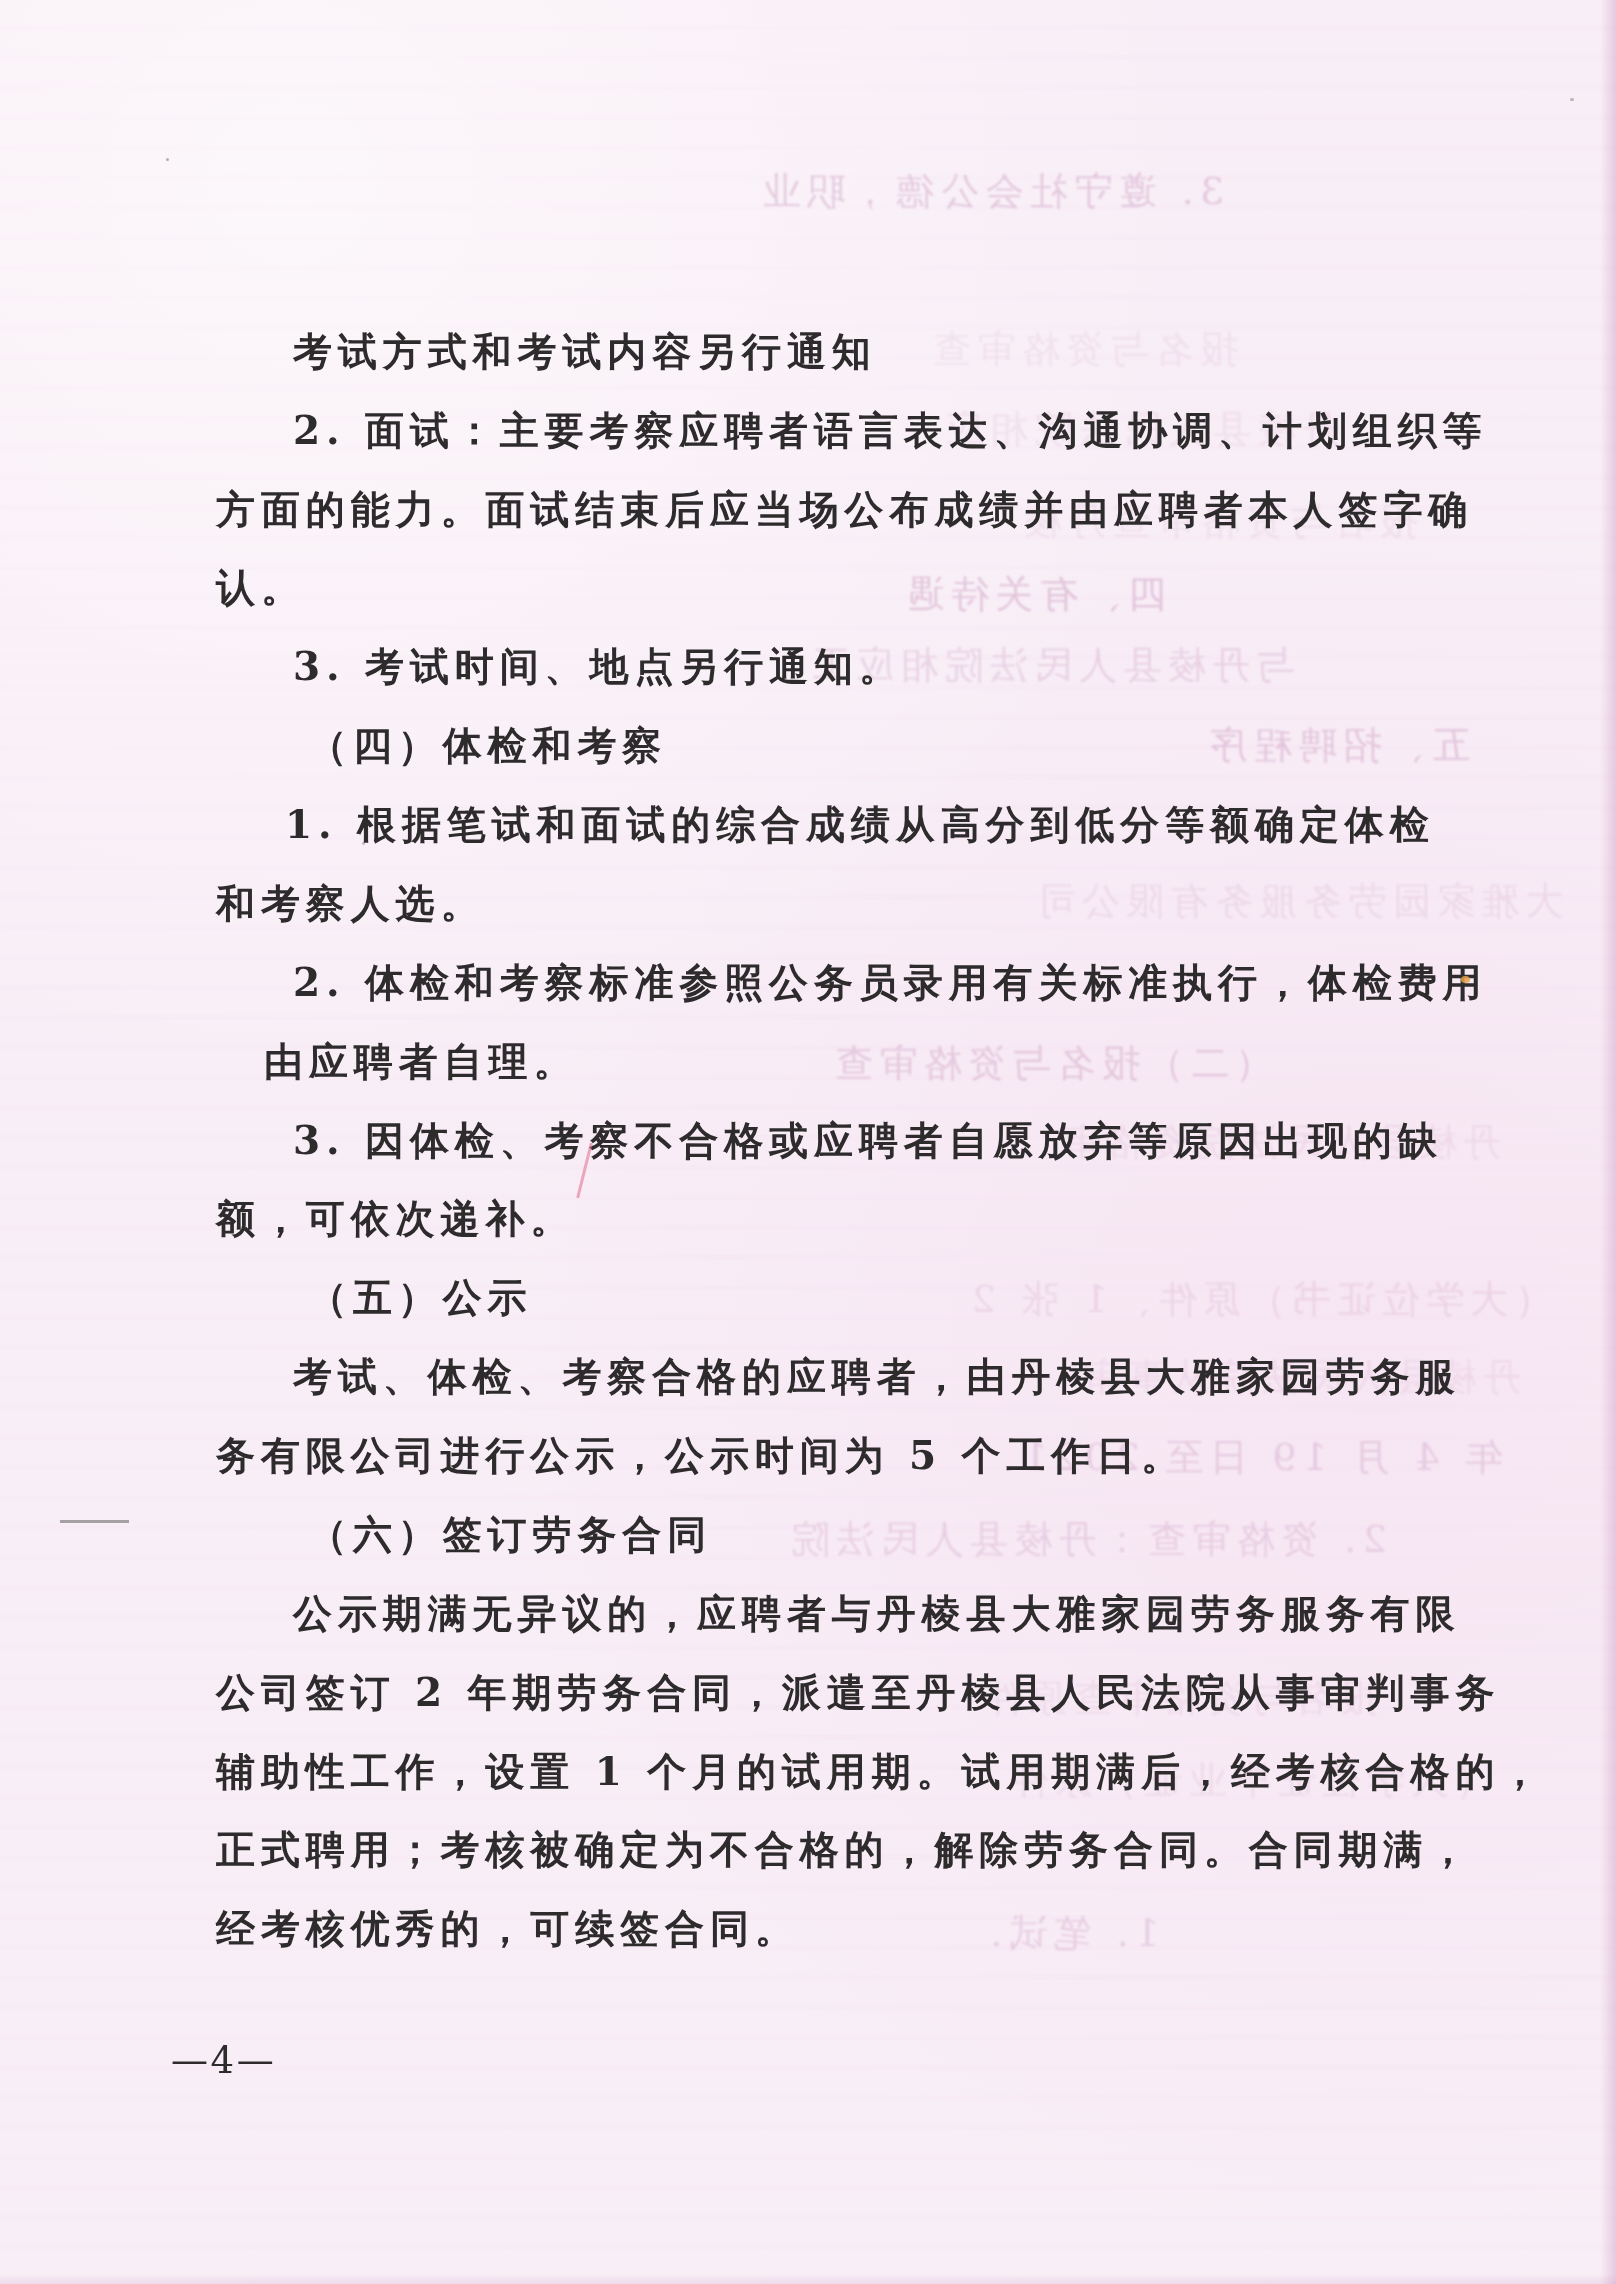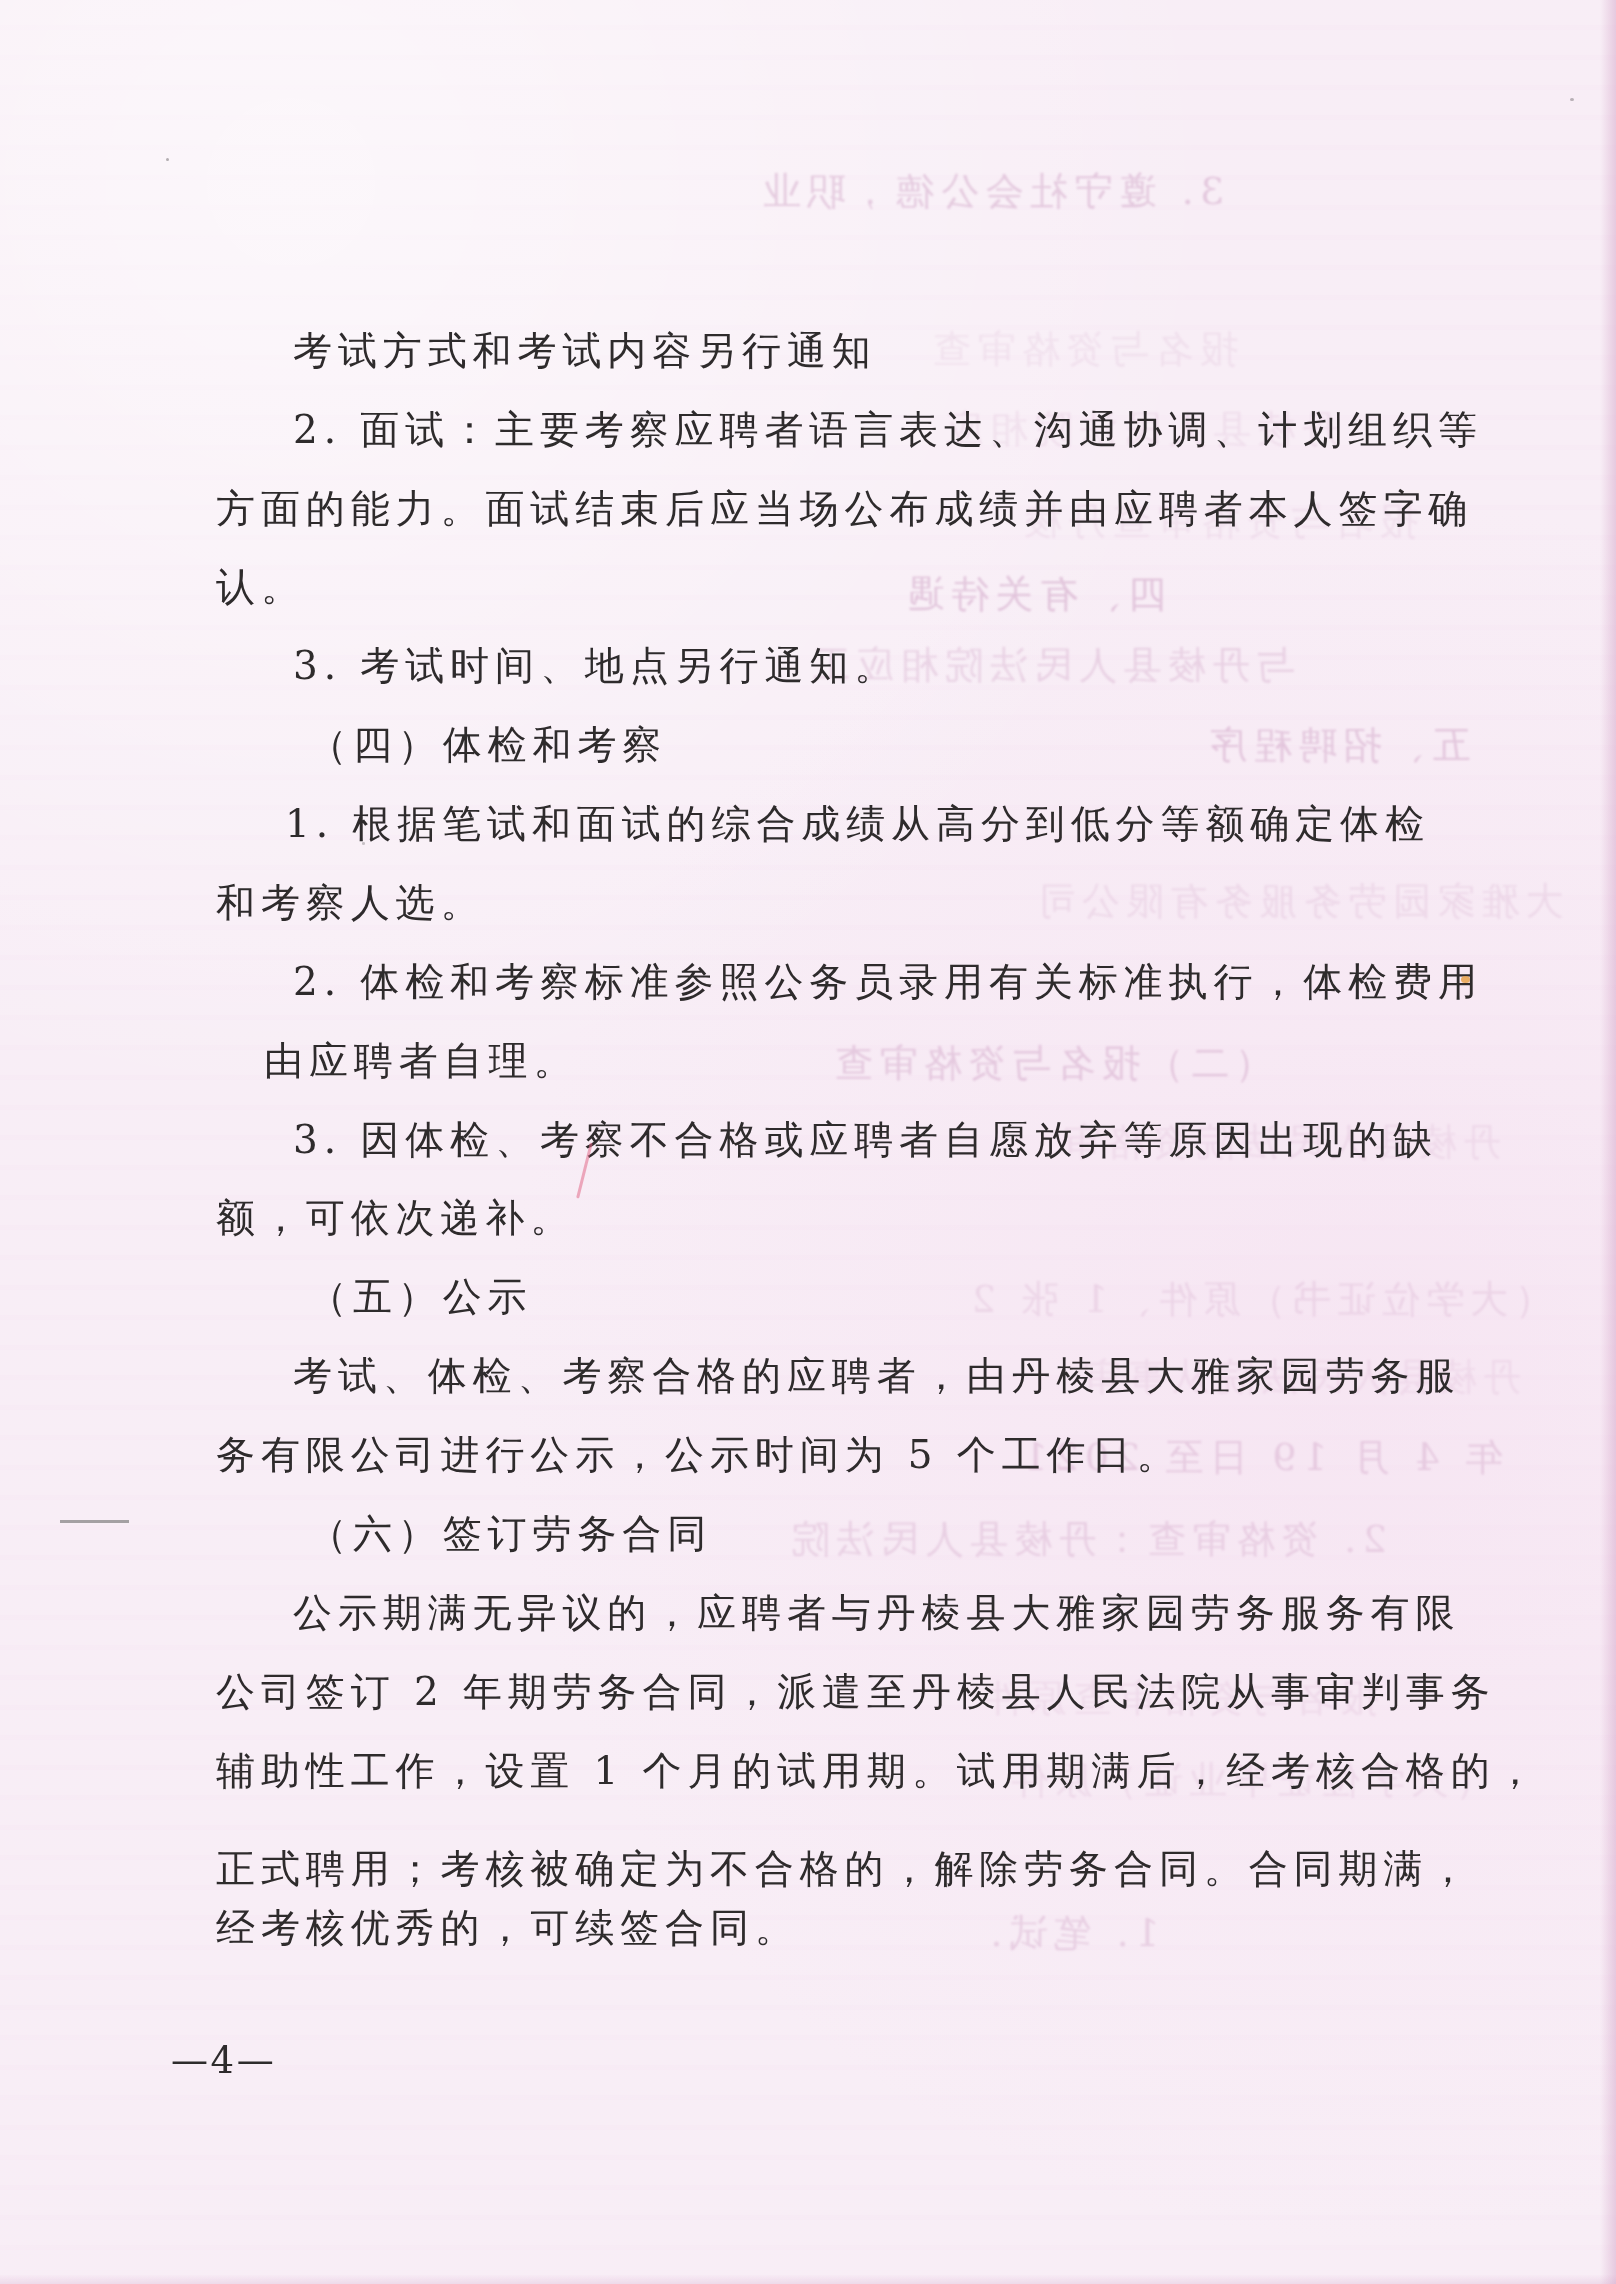--- a/index.html
+++ b/index.html
@@ -35,21 +35,21 @@
     width: 100%; height: 9px;
     background: linear-gradient(to bottom, rgba(214,168,203,0) 0%, rgba(210,160,198,0.25) 100%);
   }
   .text-line {
     position: absolute;
     white-space: pre;
     font-size: 39px;
     line-height: 42px;
     letter-spacing: 5.9px;
     color: #2e2b2c;
-    font-weight: 400;
+    font-weight: 700;
   }
   .bleed-line {
     position: absolute;
     white-space: pre;
     font-size: 38px;
     line-height: 40px;
     letter-spacing: 6.5px;
     color: #b06aa0;
     transform: scaleX(-1);
     filter: blur(1.3px);
@@ -136,21 +136,21 @@
       <div class="text-line" style="top: 1040px; left: 216px; margin-left: 48px;">由应聘者自理。</div>
       <div class="text-line" style="top: 1119px; left: 293px;">3. 因体检、考察不合格或应聘者自愿放弃等原因出现的缺</div>
       <div class="text-line" style="top: 1197px; left: 216px;">额，可依次递补。</div>
       <div class="text-line" style="top: 1276px; left: 308px;">（五）公示</div>
       <div class="text-line" style="top: 1355px; left: 293px;">考试、体检、考察合格的应聘者，由丹棱县大雅家园劳务服</div>
       <div class="text-line" style="top: 1434px; left: 216px;">务有限公司进行公示，公示时间为 5 个工作日。</div>
       <div class="text-line" style="top: 1513px; left: 308px;">（六）签订劳务合同</div>
       <div class="text-line" style="top: 1592px; left: 293px;">公示期满无异议的，应聘者与丹棱县大雅家园劳务服务有限</div>
       <div class="text-line" style="top: 1671px; left: 216px;">公司签订 2 年期劳务合同，派遣至丹棱县人民法院从事审判事务</div>
       <div class="text-line" style="top: 1750px; left: 216px;">辅助性工作，设置 1 个月的试用期。试用期满后，经考核合格的，</div>
-      <div class="text-line" style="top: 1828px; left: 216px; margin-top: 20px;">正式聘用；考核被确定为不合格的，解除劳务合同。合同期满，</div>
+      <div class="text-line" style="top: 1828px; left: 216px;">正式聘用；考核被确定为不合格的，解除劳务合同。合同期满，</div>
       <div class="text-line" style="top: 1907px; left: 216px;">经考核优秀的，可续签合同。</div>
     </div>
 
   <div class="page-number">—4—</div>
 
   <div class="ink-dot"></div>
   <div class="pen-mark"></div>
   <div class="margin-dash"></div>
   <div class="speck speck-a"></div>
   <div class="speck speck-b"></div>

